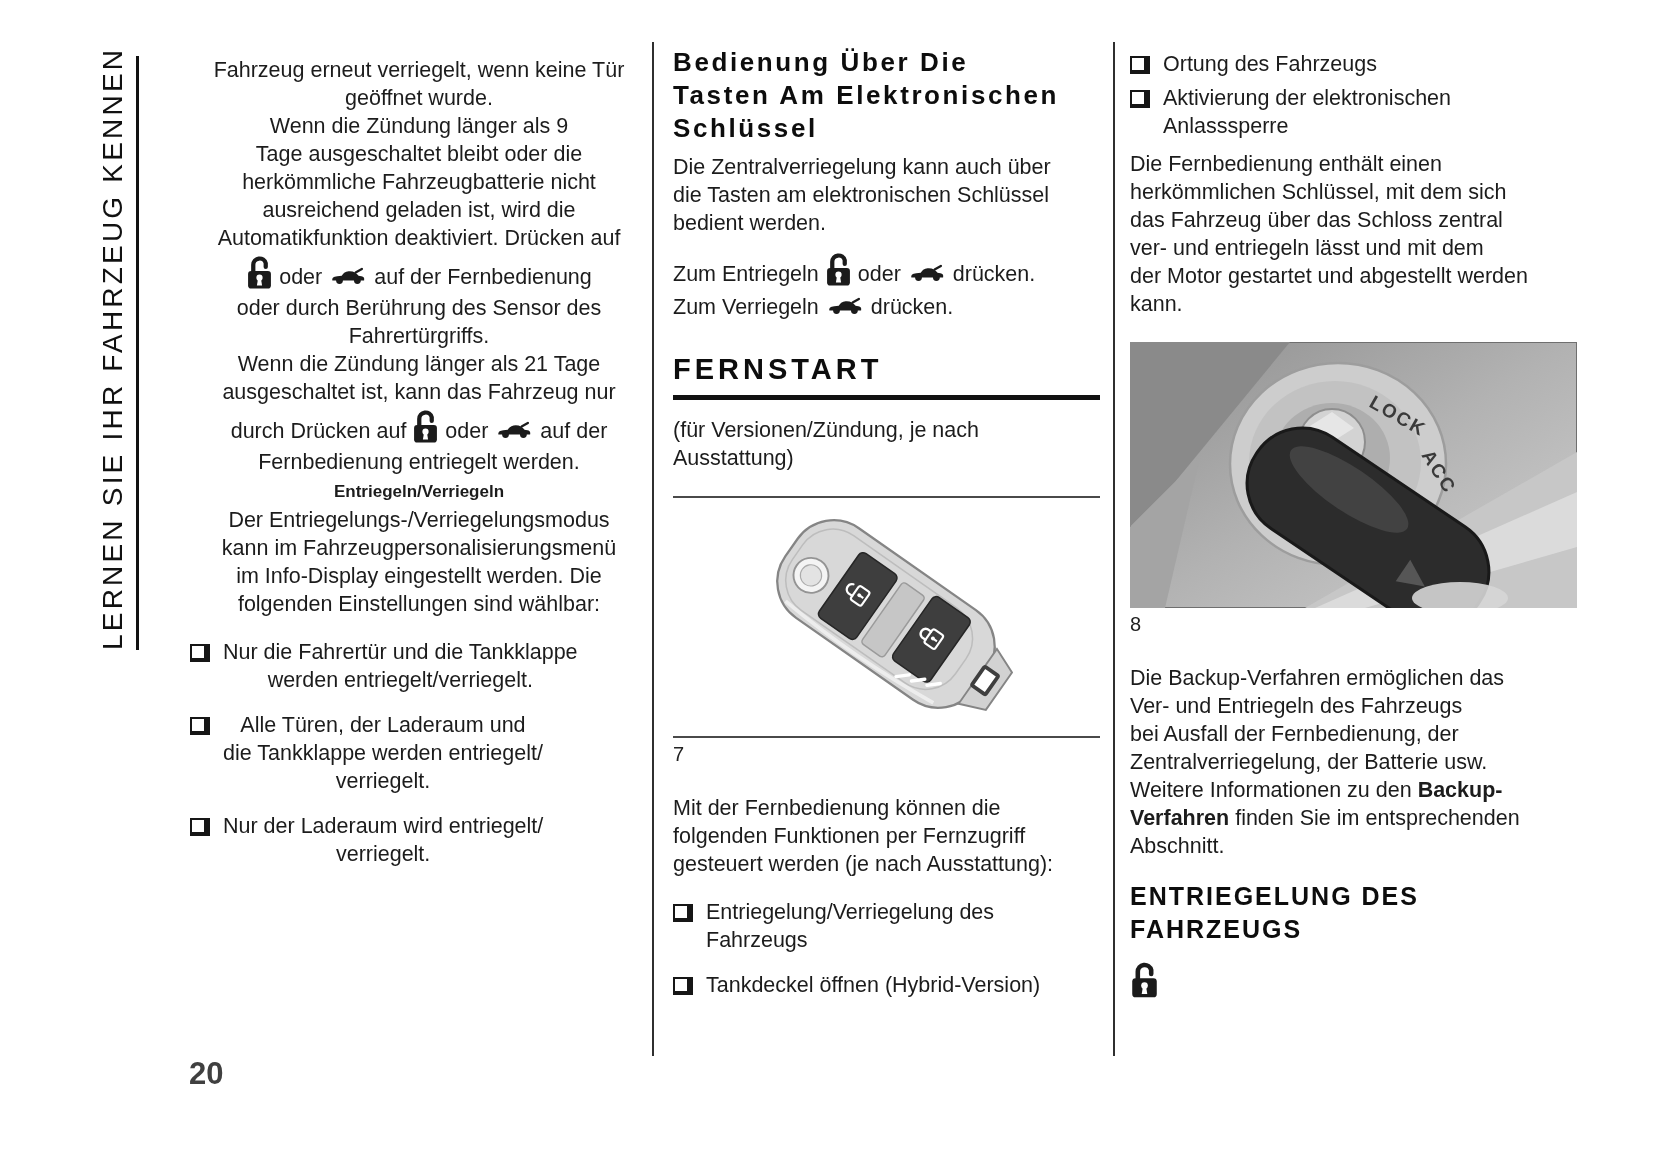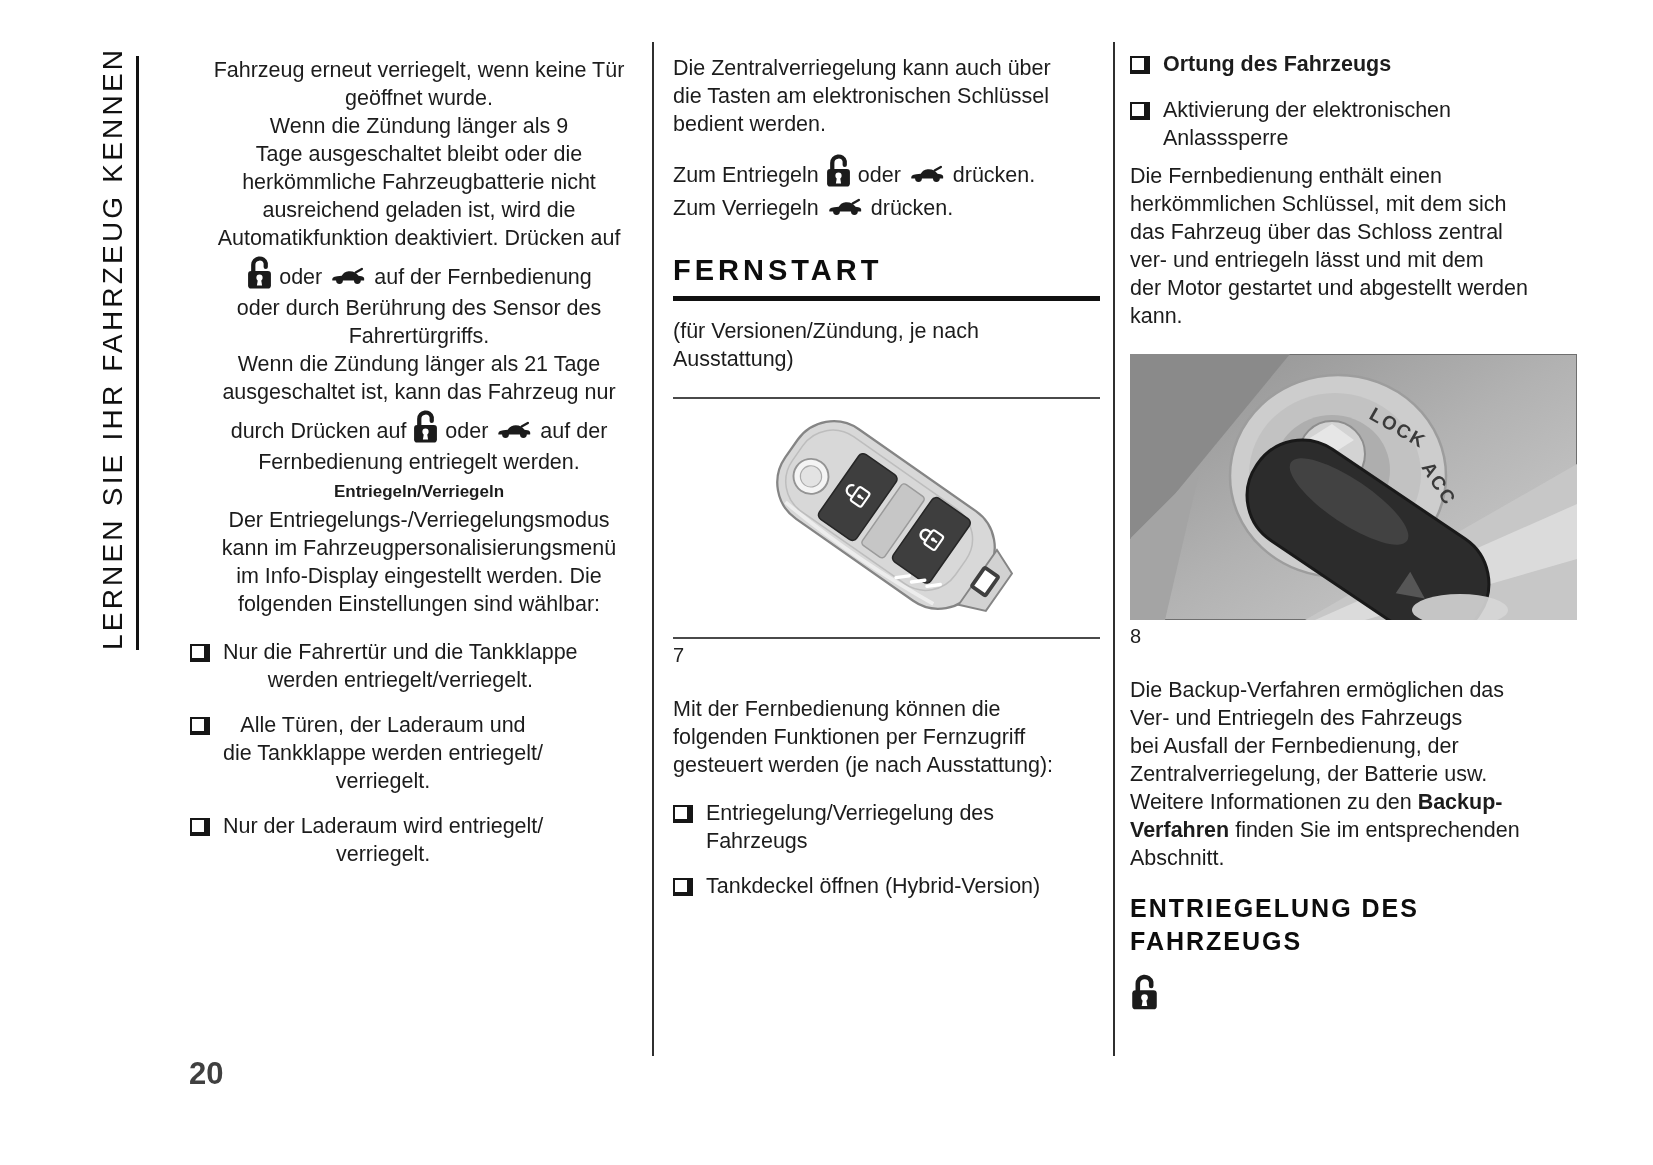--- a/index.html
+++ b/index.html
@@ -135,20 +135,23 @@
 verriegelt.</span>
     </div>
     <div class="bullet">
       <span class="marker"></span>
       <span class="pre">Nur der Laderaum wird entriegelt/
 verriegelt.</span>
     </div>
   </section>
 
   <section class="col col2 body">
+    <div class="h-title">Bedienung Über Die
+Tasten Am Elektronischen
+Schlüssel</div>
     <div class="gap8"></div>
     <span class="pre">Die Zentralverriegelung kann auch über
 die Tasten am elektronischen Schlüssel
 bedient werden.</span>
     <div class="gap12"></div>
     <span class="iconline">
       <span>Zum Entriegeln</span>
       <svg class="i-unlock">
           <use href="#sym-unlock"></use>
         </svg>
@@ -211,21 +214,21 @@
       <span class="pre">Entriegelung/Verriegelung des
 Fahrzeugs</span>
     </div>
     <div class="bullet">
       <span class="marker"></span>
       <span class="pre">Tankdeckel öffnen (Hybrid-Version)</span>
     </div>
   </section>
 
   <section class="col col3 body">
-    <div class="bullet" style="margin-bottom:18px;font-weight:bold;">
+    <div class="bullet" style="margin-bottom:6px;">
       <span class="marker"></span>
       <span class="pre">Ortung des Fahrzeugs</span>
     </div>
     <div class="bullet" style="margin-bottom:10px;">
       <span class="marker"></span>
       <span class="pre">Aktivierung der elektronischen
 Anlasssperre</span>
     </div>
     <span class="pre">Die Fernbedienung enthält einen
 herkömmlichen Schlüssel, mit dem sich

